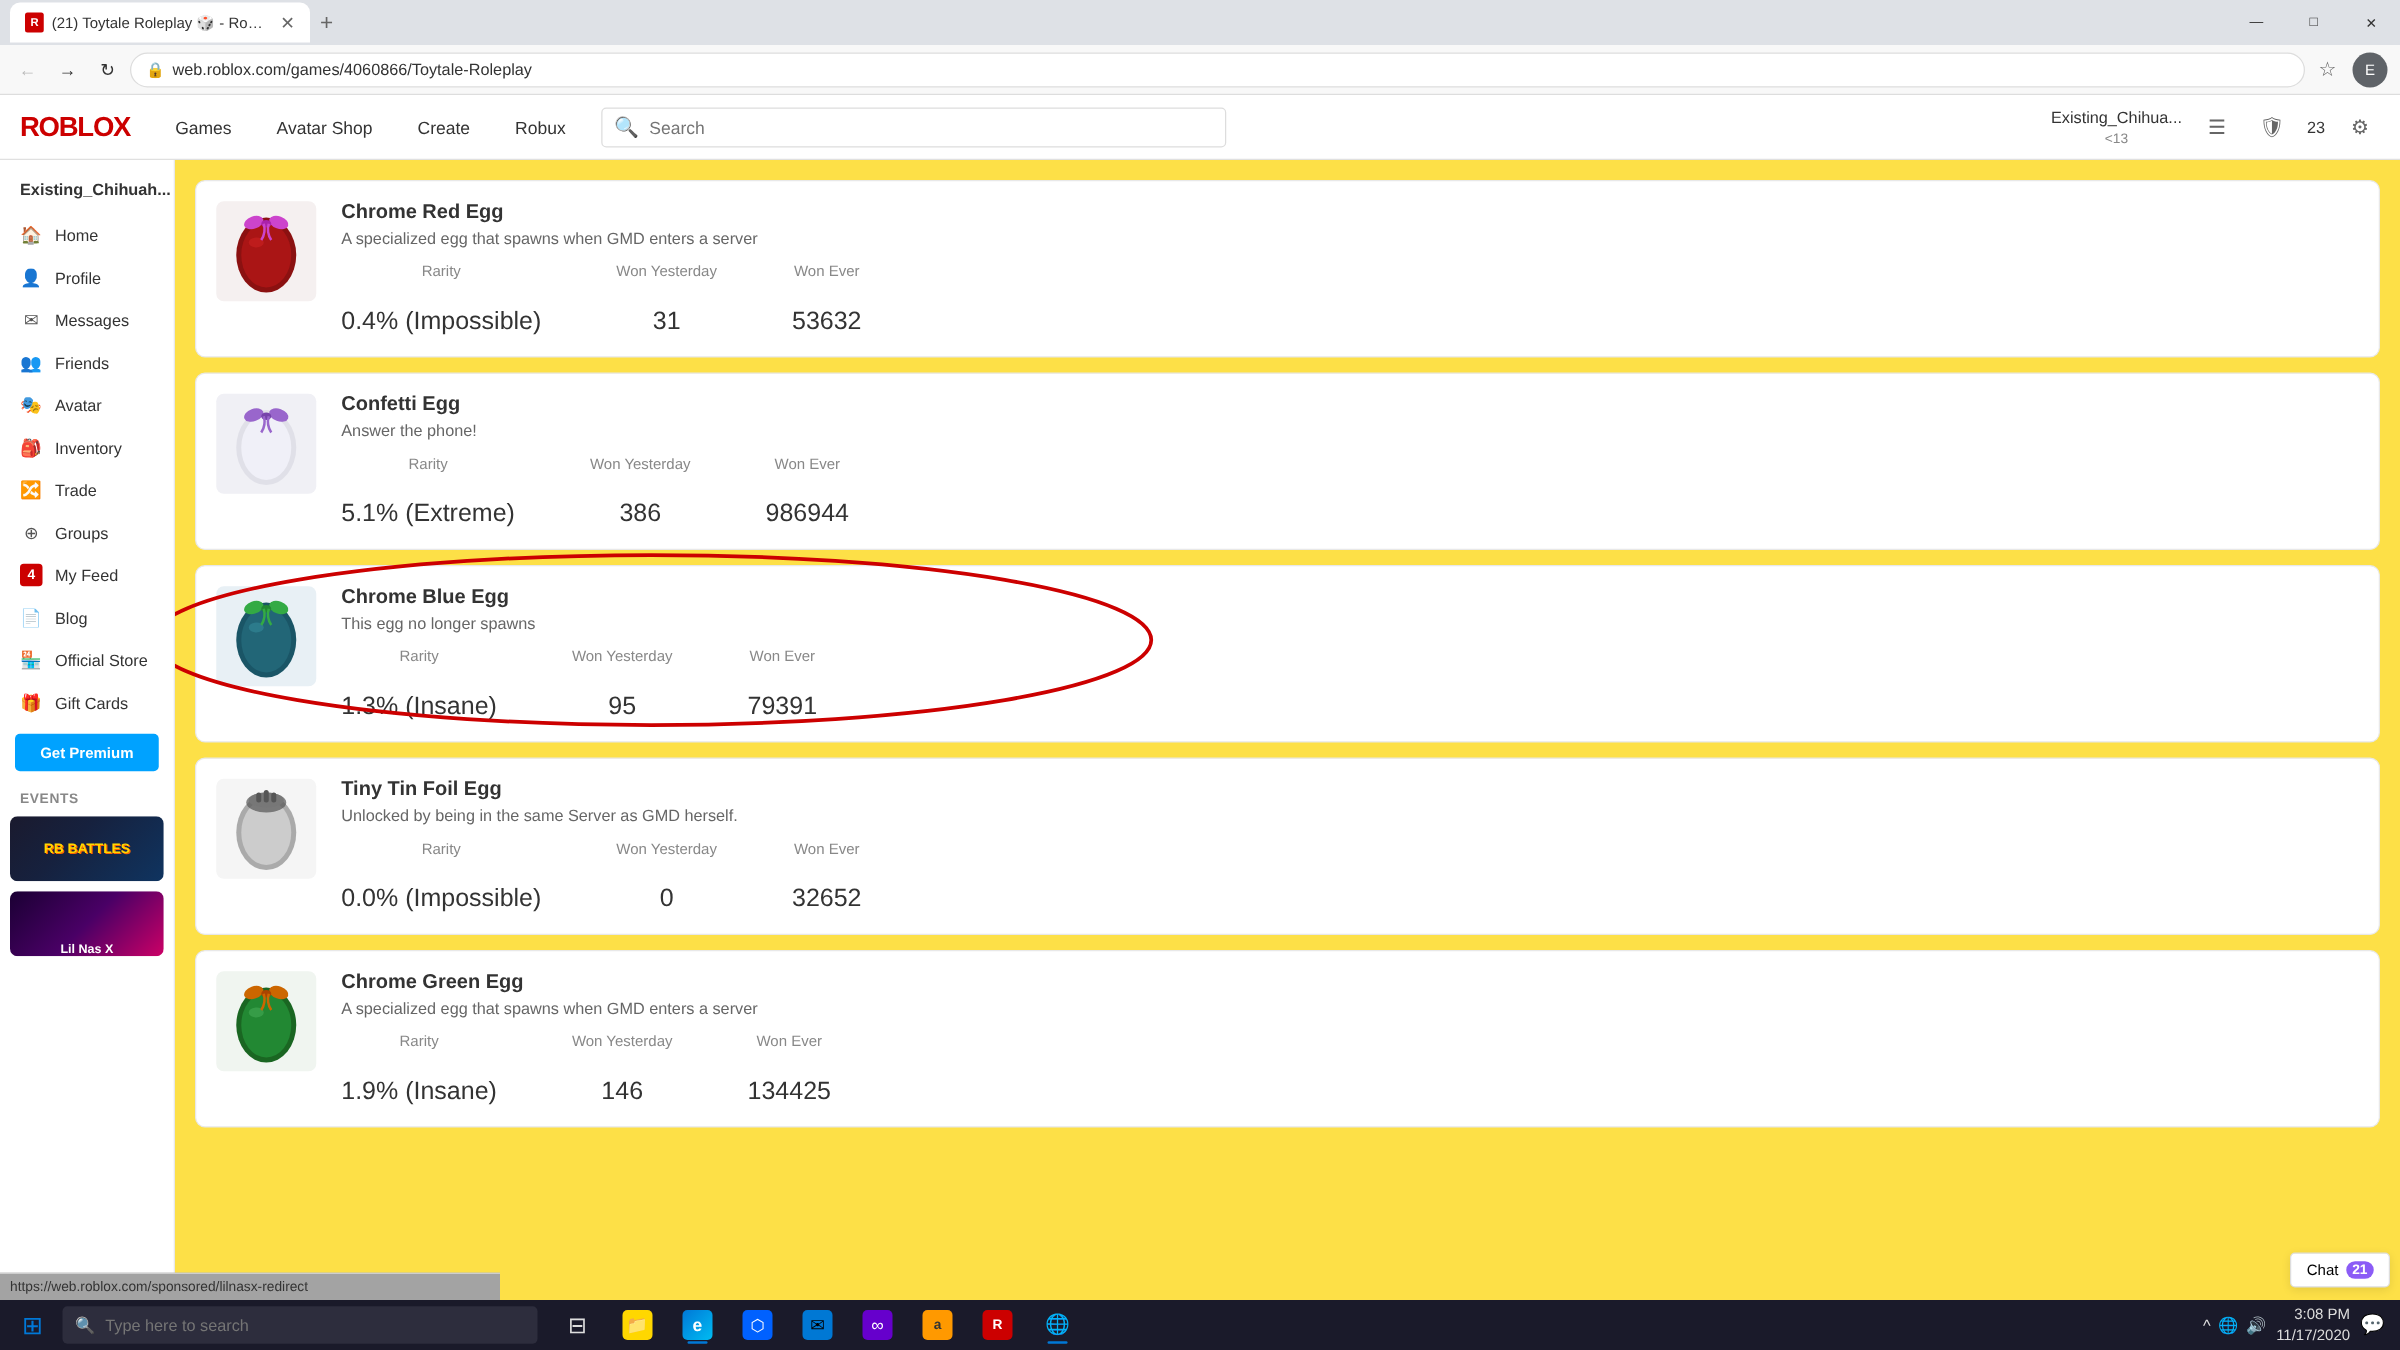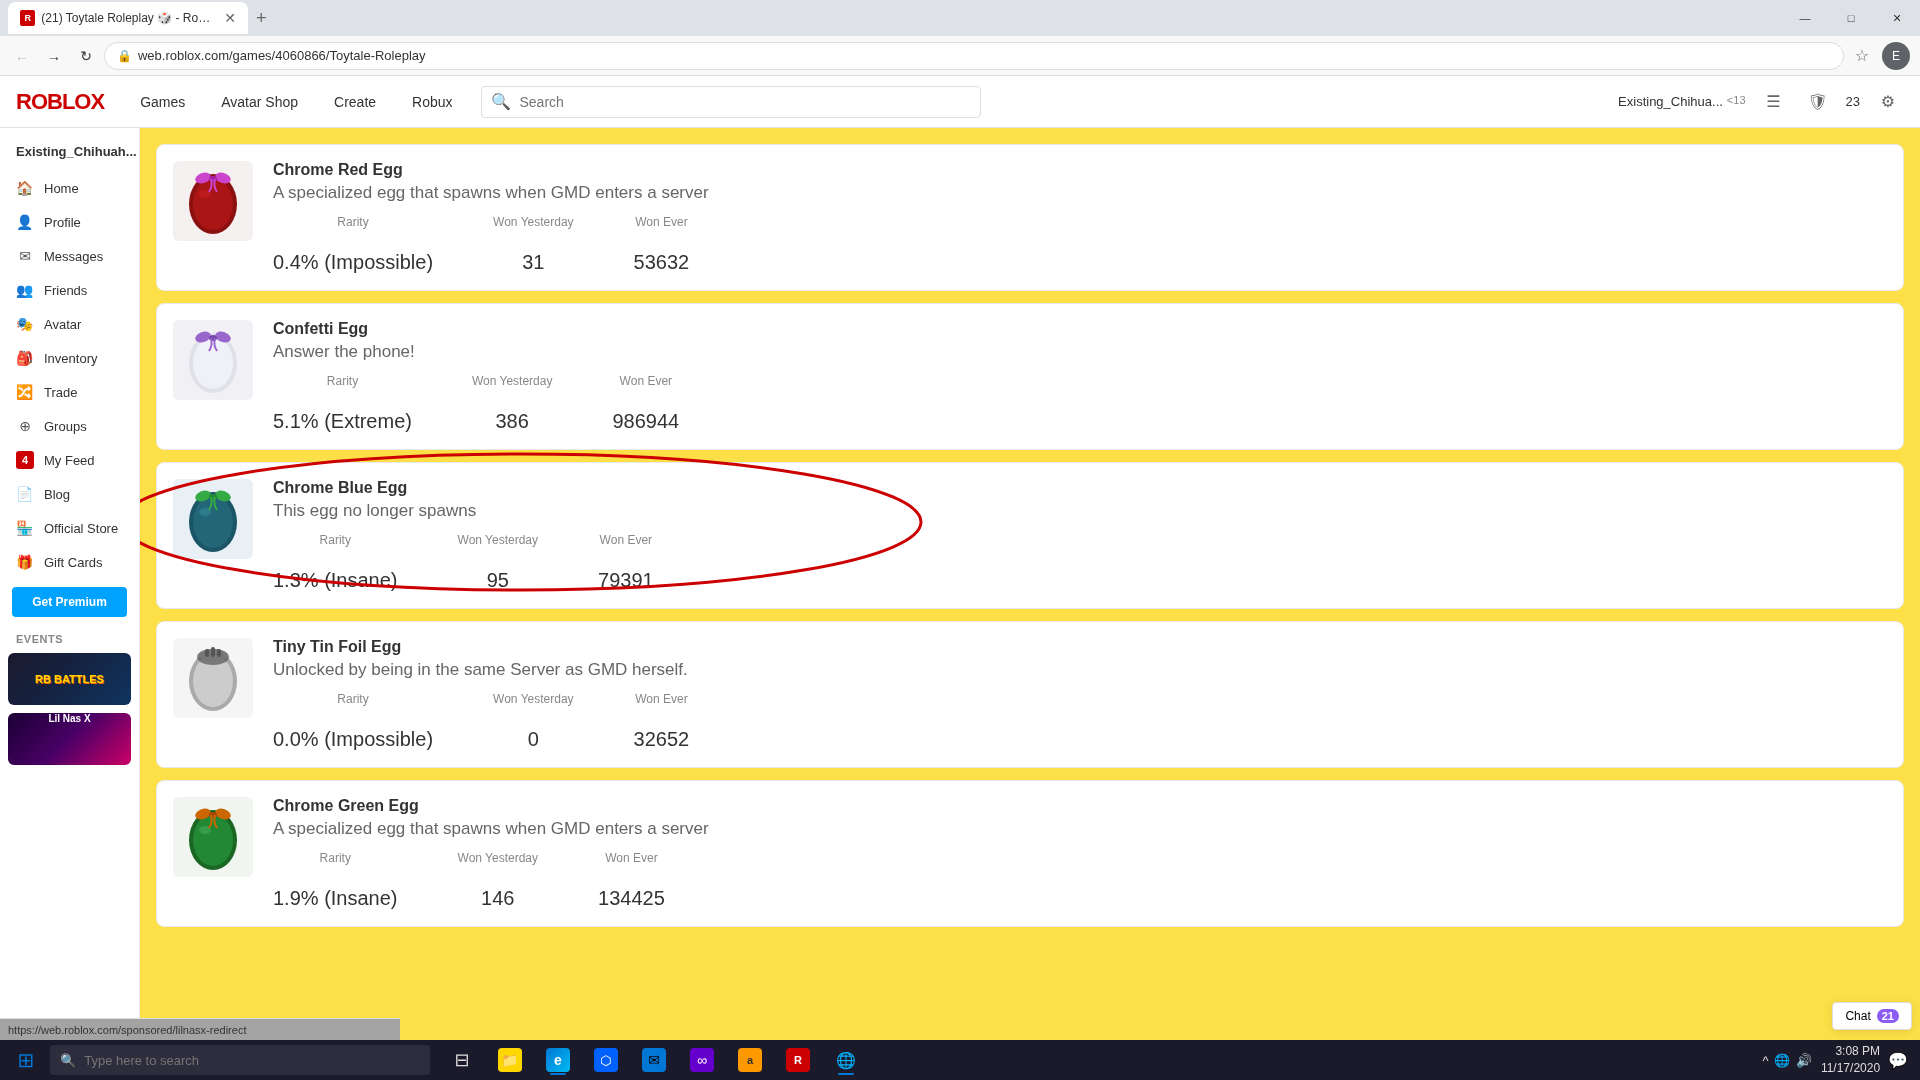--- a/index.html
+++ b/index.html
@@ -148,21 +148,21 @@
       font-size: 14px; color: #999;
       flex: 1;
       background: transparent;
     }
     .header-right {
       margin-left: auto;
       display: flex; align-items: center; gap: 12px;
     }
     .header-username {
       font-size: 13px; color: #333;
-      display: flex; align-items: flex-start; gap: 4px;
+      display: flex; align-items: center; gap: 4px; flex-direction: column;
     }
     .header-icon-btn {
       width: 32px; height: 32px;
       display: flex; align-items: center; justify-content: center;
       cursor: pointer; color: #666;
       font-size: 16px;
       border-radius: 4px;
     }
     .robux-count {
       font-size: 13px; color: #333;
@@ -240,21 +240,21 @@
     }
     .rb-battles-text {
       font-weight: 900;
       font-size: 11px;
       color: #FFD700;
       text-shadow: 1px 1px 0 #ff6600;
     }
     .event-lil-nas {
       height: 52px;
       background: linear-gradient(135deg, #1a0033 0%, #4a0066 50%, #cc0066 100%);
-      display: flex; align-items: flex-start; justify-content: center;
+      display: flex; align-items: flex-end; justify-content: center;
     }
     .lil-nas-text {
       font-weight: 900;
       font-size: 10px;
       color: #fff;
     }
 
     
     .content-area {
       flex: 1;
@@ -290,21 +290,21 @@
     .egg-info {
       flex: 1;
     }
     .egg-name {
       font-size: 16px;
       font-weight: 600;
       color: #333;
       margin-bottom: 4px;
     }
     .egg-desc {
-      font-size: 17px;
+      font-size: 13px;
       color: #666;
       margin-bottom: 12px;
     }
     .egg-stats {
       display: flex;
       gap: 60px;
     }
     .egg-stat {
       display: flex;
       flex-direction: column;

